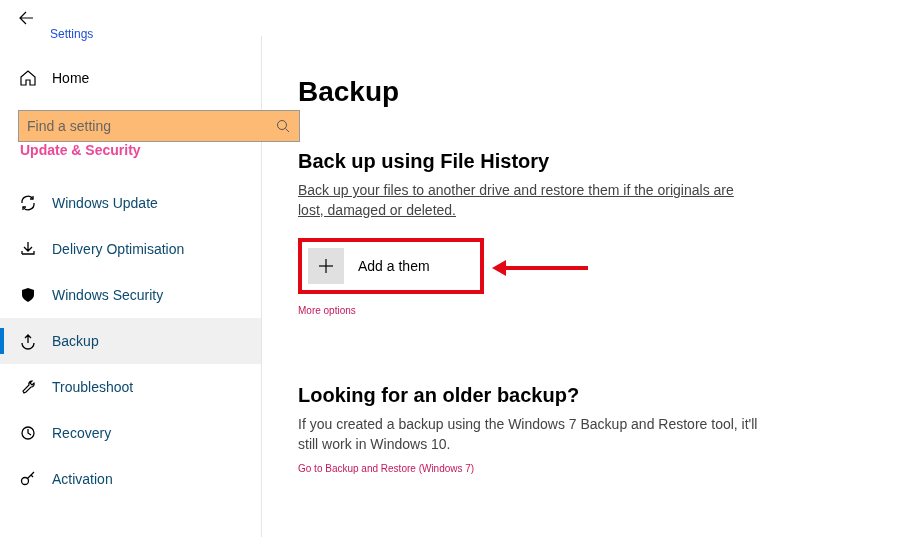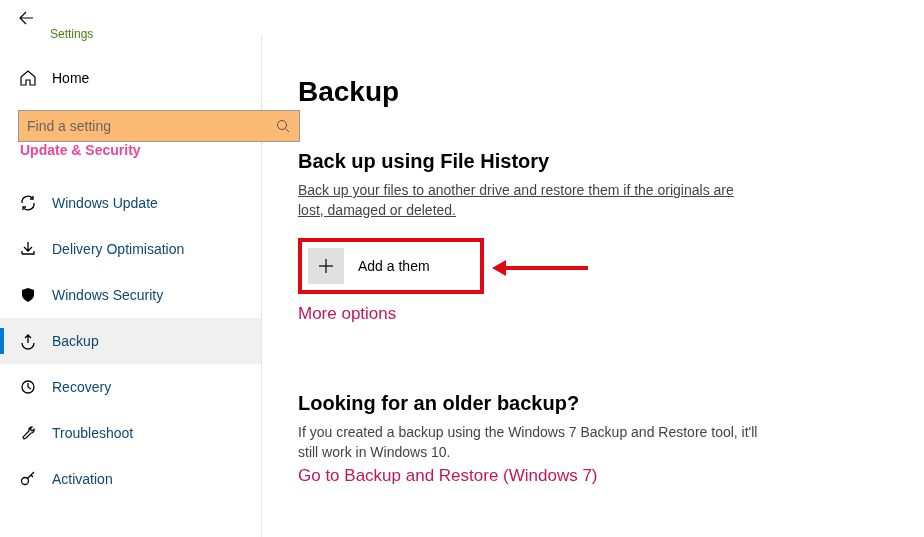--- a/index.html
+++ b/index.html
@@ -1,19 +1,19 @@
 <!DOCTYPE html>
 <html><head>
   <meta charset="utf-8">
   <style>
     * { margin: 0; padding: 0; box-sizing: border-box; font-family: "Segoe UI", sans-serif; }
     body { width: 924px; height: 537px; background: #fff; display: flex; flex-direction: column; overflow: hidden; }
     .header { height: 36px; display: flex; align-items: center; padding: 0 10px; }
     .back-btn { width: 32px; height: 32px; display: flex; align-items: center; justify-content: center; cursor: pointer; }
-    .header-title { font-size: 12px; margin-left: 8px; color: #4d7c0f; margin-top: 32px; }
+    .header-title { font-size: 12px; margin-left: 8px; color: #1d4ed8; margin-top: 32px; }
     .content { display: flex; flex: 1; }
     .sidebar { width: 262px; border-right: 1px solid #e5e5e5; padding: 22px 18px 0 18px; }
     .home-row { display: flex; align-items: center; height: 40px; margin-bottom: 12px; cursor: pointer; }
     .home-row .icon { width: 20px; display: flex; justify-content: center; margin-right: 14px; }
     .home-row .label { font-size: 14px; color: #000; }
     .search-box { width: 282px; height: 32px; border: 1px solid #999; display: flex; align-items: center; padding: 0 8px; background: #fdba74; }
     .search-box input { border: none; outline: none; flex: 1; font-size: 14px; background: transparent; color: #333; }
     .search-box input::placeholder { color: #666; }
     .search-icon { width: 16px; height: 16px; display: flex; align-items: center; justify-content: center; }
     .category-title { font-size: 14px; font-weight: 600; color: #ec4899; margin-bottom: 22px; padding-left: 2px; }
@@ -25,21 +25,21 @@
     .nav-item.active { background: #f0f0f0; }
     .main { flex: 1; padding: 40px 36px 0 36px; }
     .page-title { font-size: 28px; font-weight: 600; color: #000; margin-bottom: 42px; }
     .section-title { font-size: 20px; font-weight: 600; color: #000; margin-bottom: 8px; }
     .section-desc { font-size: 14px; color: #444; line-height: 1.4; margin-bottom: 18px; max-width: 460px; text-decoration: underline; }
     .add-drive-wrap { position: relative; display: inline-block; margin-bottom: 6px; }
     .annotation-box { border: 4px solid #e30613; padding: 6px 50px 6px 6px; display: inline-block; }
     .add-drive-btn { display: flex; align-items: center; cursor: pointer; }
     .plus-box { width: 36px; height: 36px; background: #e0e0e0; display: flex; align-items: center; justify-content: center; margin-right: 14px; }
     .add-drive-label { font-size: 14px; color: #000; }
-    .link { font-size: 17px; color: #c2185b; cursor: pointer; display: inline-block; }
+    .link { font-size: 10px; color: #c2185b; cursor: pointer; display: inline-block; }
     .more-options { margin-top: 4px; margin-bottom: 34px; }
     .old-backup-desc { font-size: 14px; color: #444; line-height: 1.4; max-width: 460px; margin-bottom: 4px; }
     .arrow-annotation { position: absolute; left: 194px; top: 22px; display: flex; align-items: center; }
     .arrow-line { width: 82px; height: 4px; background: #e30613; }
     .arrow-head { width: 0; height: 0; border-top: 8px solid transparent; border-bottom: 8px solid transparent; border-right: 14px solid #e30613; }
     svg { display: block; }
   </style>
 </head>
 <body>
 
@@ -102,33 +102,33 @@
         <span class="icon">
           <svg width="18" height="18" viewBox="0 0 18 18">
               <path d="M9 3 L9 11 M6 6 L9 3 L12 6 M3 11 A6 6 0 0 0 15 11" fill="none" stroke="#000" stroke-width="1.3"></path>
             </svg>
         </span>
         <span class="label">Backup</span>
       </li>
       <li class="nav-item">
         <span class="icon">
           <svg width="18" height="18" viewBox="0 0 18 18">
+              <path d="M13 3 A3 3 0 0 0 10 7 L4 13 L5 15 L7 14 L12 9 A3 3 0 0 0 15 5 L13 7 L11 5 Z" fill="none" stroke="#000" stroke-width="1.2"></path>
+            </svg>
+        </span>
+        <span class="label">Troubleshoot</span>
+      </li>
+      <li class="nav-item">
+        <span class="icon">
+          <svg width="18" height="18" viewBox="0 0 18 18">
               <circle cx="9" cy="9" r="6" fill="none" stroke="#000" stroke-width="1.3"></circle>
               <path d="M9 5 L9 9 L12 11" fill="none" stroke="#000" stroke-width="1.3"></path>
             </svg>
         </span>
         <span class="label">Recovery</span>
-      </li>
-      <li class="nav-item">
-        <span class="icon">
-          <svg width="18" height="18" viewBox="0 0 18 18">
-              <path d="M13 3 A3 3 0 0 0 10 7 L4 13 L5 15 L7 14 L12 9 A3 3 0 0 0 15 5 L13 7 L11 5 Z" fill="none" stroke="#000" stroke-width="1.2"></path>
-            </svg>
-        </span>
-        <span class="label">Troubleshoot</span>
       </li>
       <li class="nav-item">
         <span class="icon">
           <svg width="18" height="18" viewBox="0 0 18 18">
               <circle cx="6" cy="11" r="3.5" fill="none" stroke="#000" stroke-width="1.3"></circle>
               <path d="M8.5 8.5 L15 2 M12 5 L14 7" fill="none" stroke="#000" stroke-width="1.3"></path>
             </svg>
         </span>
         <span class="label">Activation</span>
       </li>

